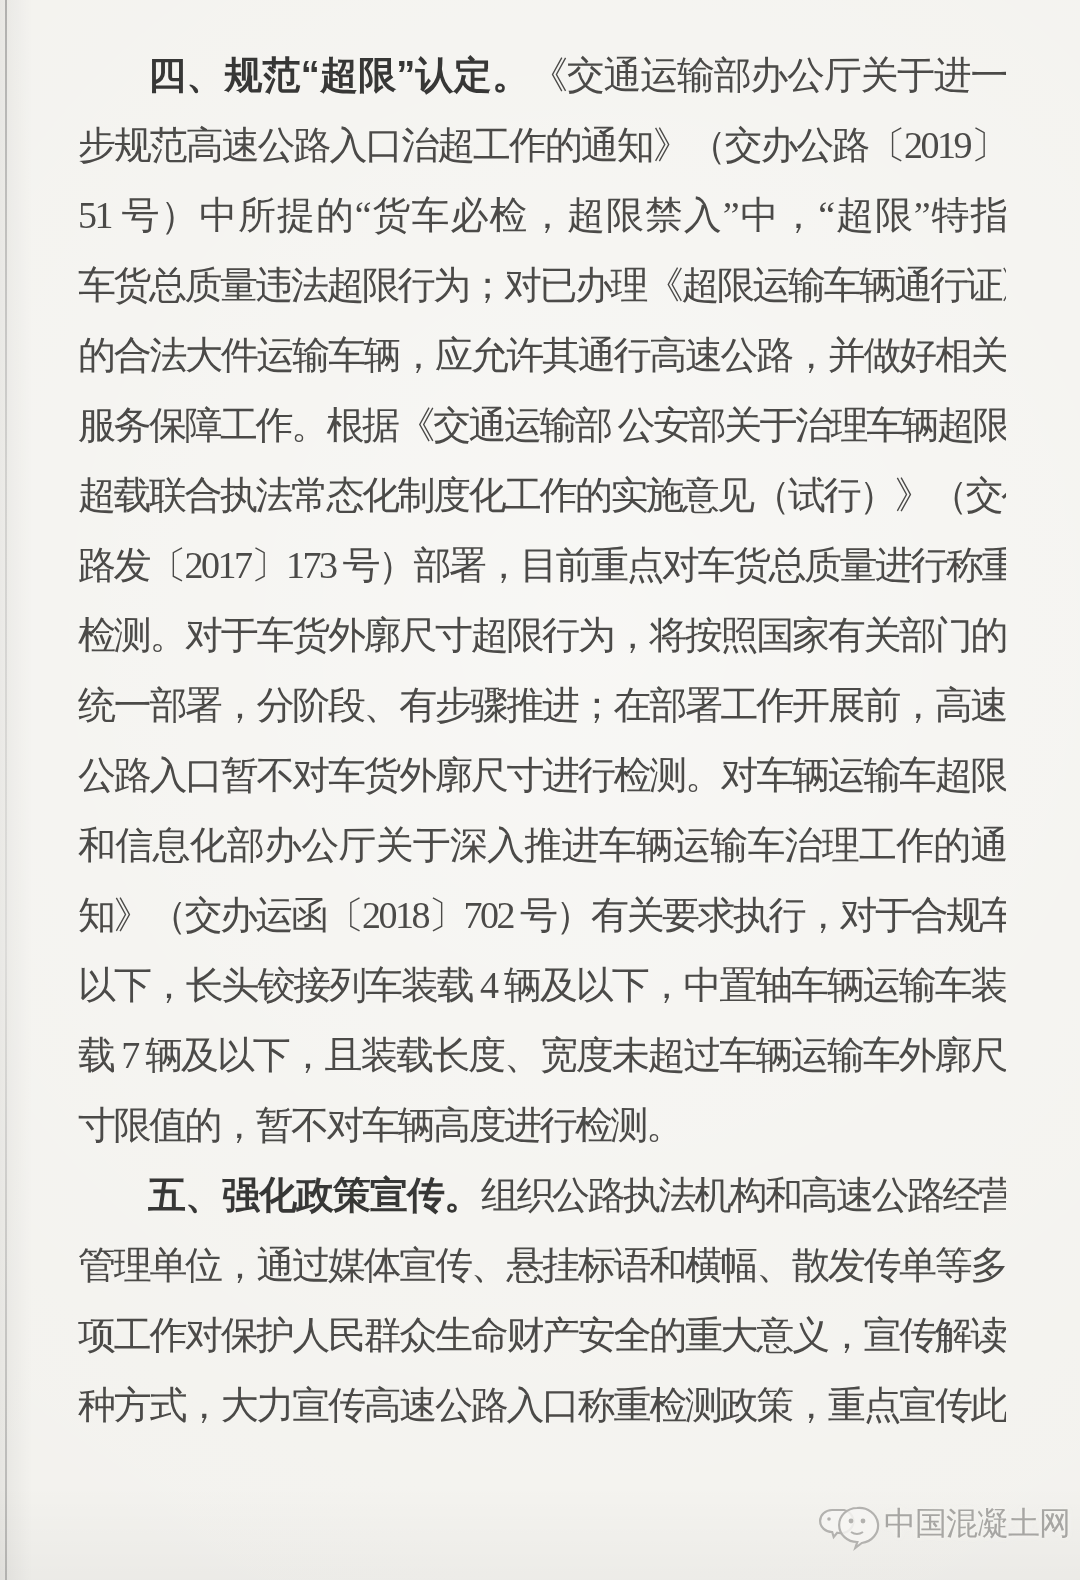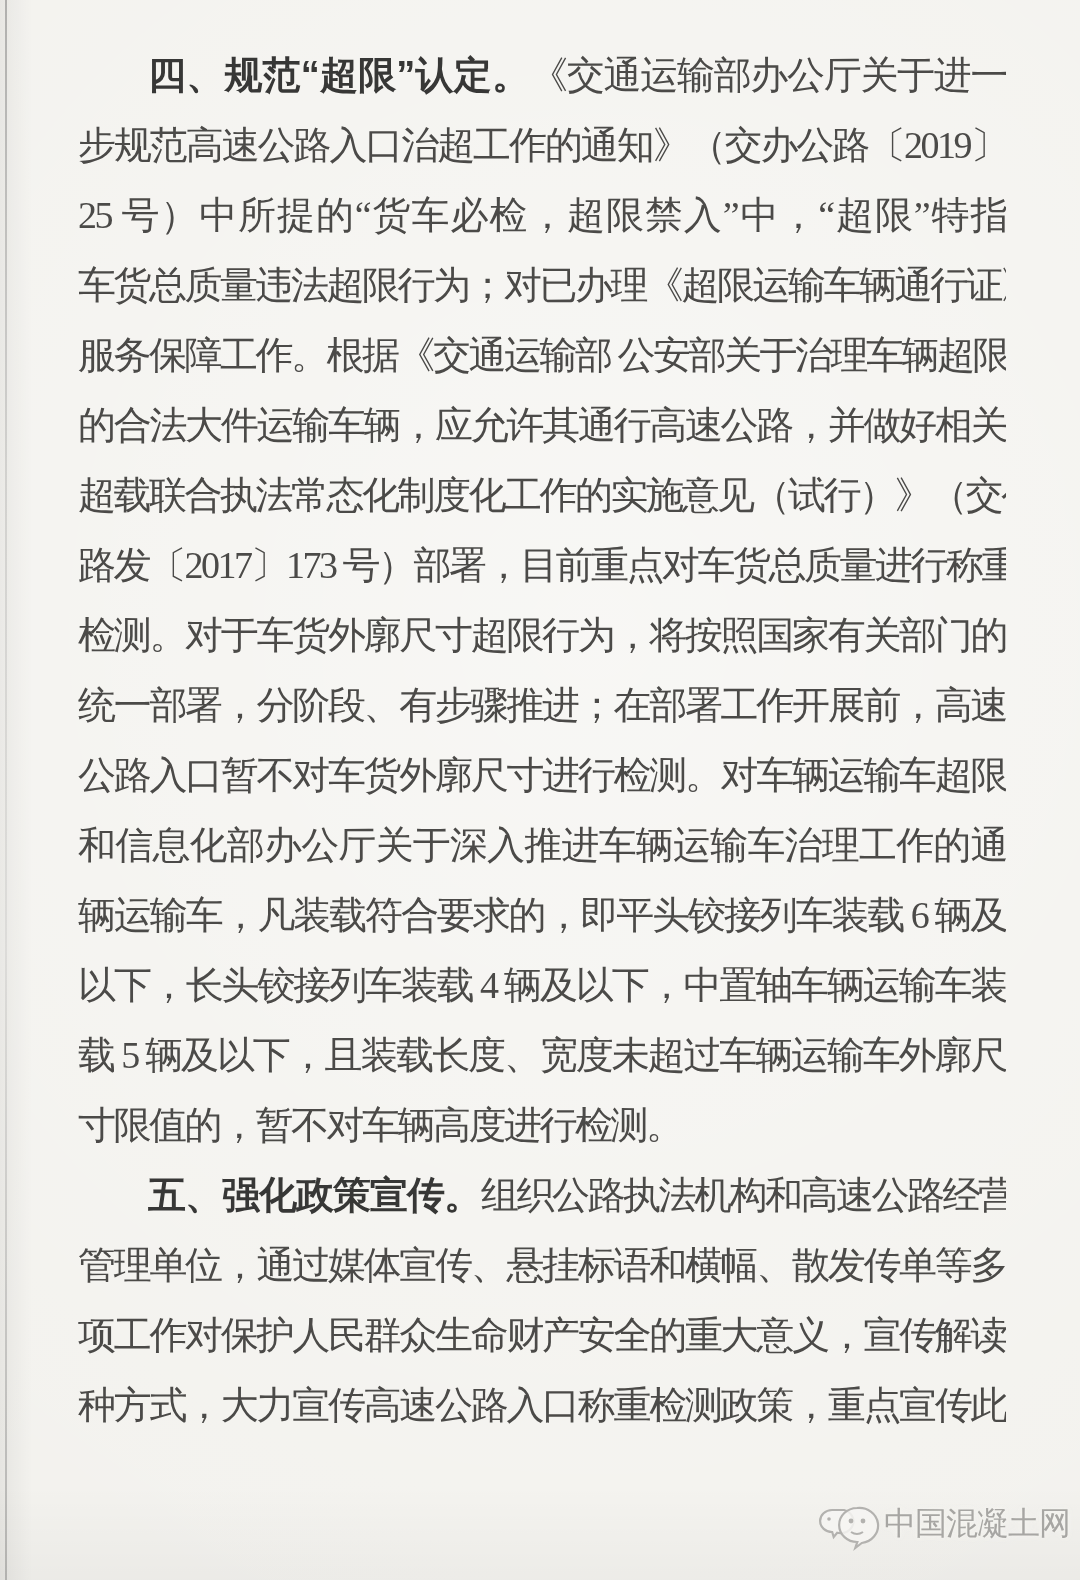--- a/index.html
+++ b/index.html
@@ -67,33 +67,33 @@
 <body>
 
 <div class="page">
   <div class="scan-edge"></div>
 
   <div class="doc">
 
     <div>
       <div class="doc-line indent"><span class="para-heading">四、规范“超限”认定。</span><span>《交通运输部办公厅关于进一</span></div>
       <div class="doc-line">步规范高速公路入口治超工作的通知》（交办公路〔2019〕</div>
-      <div class="doc-line">25 号）中所提的“货车必检，超限禁入”中，“超限”特指</div>
+      <div class="doc-line">51 号）中所提的“货车必检，超限禁入”中，“超限”特指</div>
       <div class="doc-line">车货总质量违法超限行为；对已办理《超限运输车辆通行证》</div>
+      <div class="doc-line">的合法大件运输车辆，应允许其通行高速公路，并做好相关</div>
       <div class="doc-line">服务保障工作。根据《交通运输部 公安部关于治理车辆超限</div>
-      <div class="doc-line">的合法大件运输车辆，应允许其通行高速公路，并做好相关</div>
       <div class="doc-line">超载联合执法常态化制度化工作的实施意见（试行）》（交公</div>
       <div class="doc-line">路发〔2017〕173 号）部署，目前重点对车货总质量进行称重</div>
       <div class="doc-line">检测。对于车货外廓尺寸超限行为，将按照国家有关部门的</div>
       <div class="doc-line">统一部署，分阶段、有步骤推进；在部署工作开展前，高速</div>
       <div class="doc-line">公路入口暂不对车货外廓尺寸进行检测。对车辆运输车超限</div>
       <div class="doc-line">和信息化部办公厅关于深入推进车辆运输车治理工作的通</div>
-      <div class="doc-line">辆运输车，凡装载符合要求的，即平头铰接列车装载 6 辆及</div>
+      <div class="doc-line">知》（交办运函〔2018〕702 号）有关要求执行，对于合规车</div>
       <div class="doc-line">以下，长头铰接列车装载 4 辆及以下，中置轴车辆运输车装</div>
-      <div class="doc-line">载 5 辆及以下，且装载长度、宽度未超过车辆运输车外廓尺</div>
+      <div class="doc-line">载 7 辆及以下，且装载长度、宽度未超过车辆运输车外廓尺</div>
       <div class="doc-line para-end">寸限值的，暂不对车辆高度进行检测。</div>
     </div>
 
     <div>
       <div class="doc-line indent"><span class="para-heading">五、强化政策宣传。</span><span>组织公路执法机构和高速公路经营</span></div>
       <div class="doc-line">管理单位，通过媒体宣传、悬挂标语和横幅、散发传单等多</div>
       <div class="doc-line">项工作对保护人民群众生命财产安全的重大意义，宣传解读</div>
       <div class="doc-line">种方式，大力宣传高速公路入口称重检测政策，重点宣传此</div>
     </div>
 

